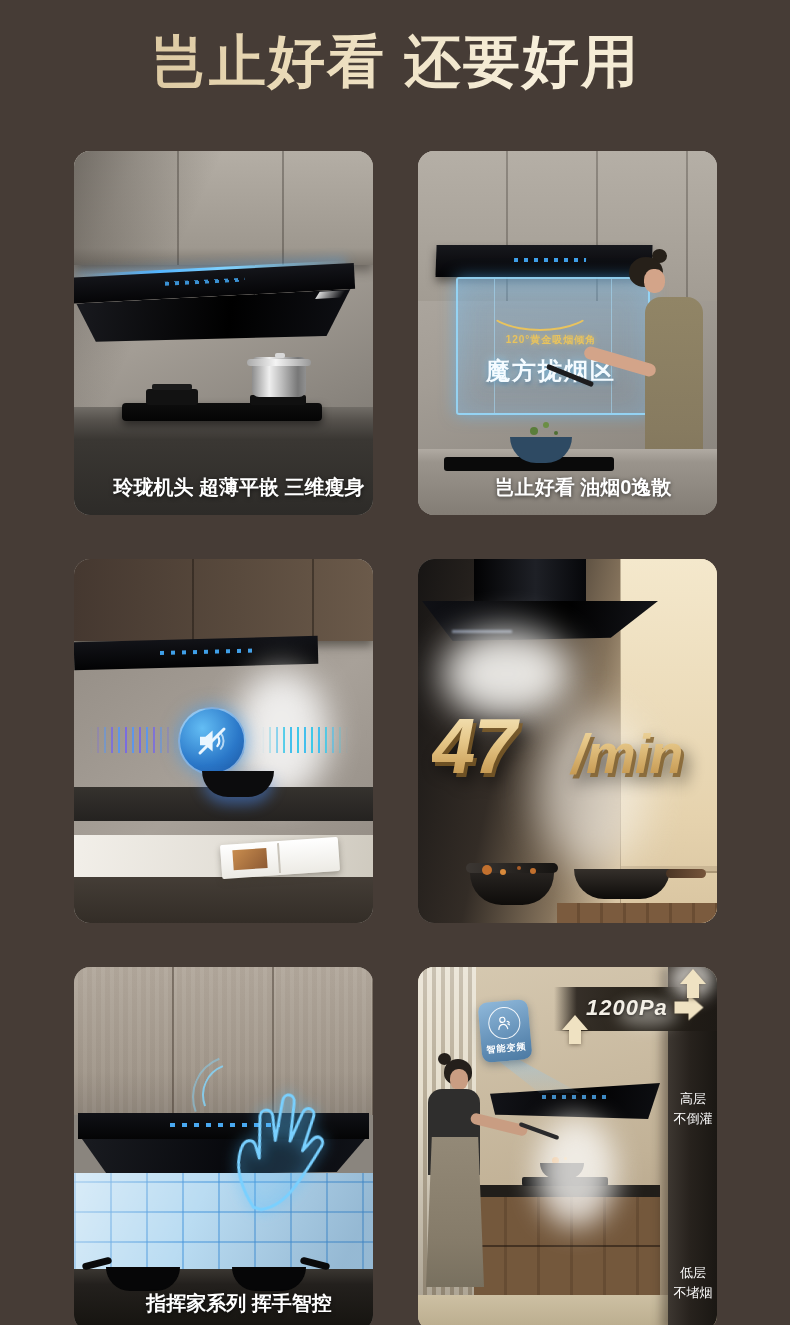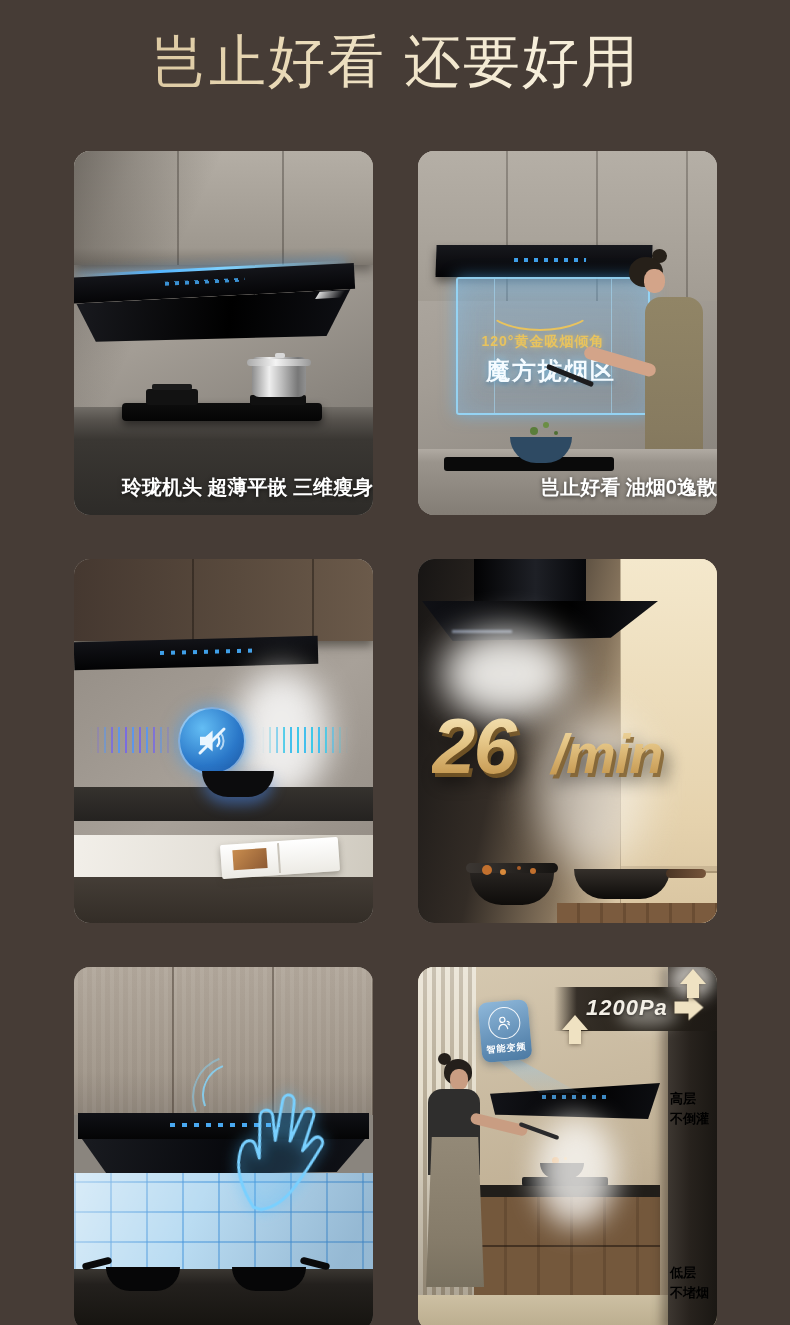--- a/index.html
+++ b/index.html
@@ -4,42 +4,42 @@
 <style>
   html,body{margin:0;padding:0;}
   body{
     width:790px;height:1325px;overflow:hidden;position:relative;
     background:#463c36;
     font-family:"Liberation Sans",sans-serif;
   }
   
   .page-title{
     position:absolute;top:24px;left:0;width:790px;margin:0;
-    text-align:center;font-size:57px;font-weight:400;letter-spacing:2px;
+    text-align:center;font-size:57px;font-weight:700;letter-spacing:2px;
     color:#ead9b0;
   }
   @supports (-webkit-background-clip: text){
     .page-title{
       background:linear-gradient(92deg,#cdb68a 0%,#e9d9b6 35%,#f7efdb 68%,#efe3c6 100%);
       -webkit-background-clip:text;background-clip:text;color:transparent;
     }
   }
   
   .grid{
     position:absolute;top:151px;left:74px;
     display:grid;grid-template-columns:299px 299px;gap:44px 45px;
   }
   .card{
     position:relative;width:299px;height:364px;margin:0;
     border-radius:16px;overflow:hidden;background:#8a857e;
   }
   .abs{position:absolute;}
   .caption{
     position:absolute;left:0;right:0;bottom:14px;z-index:40;
-    text-align:right;color:#ffffff;font-size:20px;font-weight:700;
+    text-align:center;color:#ffffff;font-size:20px;font-weight:700;
     text-shadow:0 1px 4px rgba(0,0,0,.65);
     white-space:nowrap;
     margin-left:31px;
   }
   
   .s1-wall{inset:0;background:linear-gradient(155deg,#b7b1a9 0%,#a39d95 45%,#8b867f 72%,#716d67 100%);}
   .s1-cab{left:0;top:0;right:0;height:114px;
     background:linear-gradient(180deg,#b4aea5,#9e988f 85%,#7d776f);
     box-shadow:0 6px 10px rgba(40,35,30,.45);}
   .s1-cab:before{content:"";position:absolute;inset:0;
@@ -79,22 +79,22 @@
   .s2-hood:before{content:"";position:absolute;left:78px;top:13px;width:72px;height:4px;
     background:repeating-linear-gradient(90deg,#3f9fe8 0 4px,transparent 4px 10px);}
   .s2-holo{left:38px;top:126px;width:190px;height:134px;
     background:linear-gradient(180deg,rgba(110,180,235,.38),rgba(80,140,205,.16));
     border:2px solid rgba(150,220,255,.85);border-radius:3px;
     box-shadow:0 0 16px rgba(90,185,255,.55), inset 0 0 28px rgba(140,210,255,.3);}
   .s2-holo:before{content:"";position:absolute;left:36px;top:0;bottom:0;width:1px;background:rgba(170,225,255,.5);}
   .s2-holo:after{content:"";position:absolute;right:36px;top:0;bottom:0;width:1px;background:rgba(170,225,255,.5);}
   .s2-arc{left:68px;top:132px;width:104px;height:44px;border-radius:50%;
     border:2px solid transparent;border-bottom-color:#e8c35e;}
-  .s2-angle{left:30px;top:182px;width:190px;text-align:center;
-    color:#e8c35e;font-size:14px;font-weight:700;letter-spacing:1px;
+  .s2-angle{left:38px;top:182px;width:190px;text-align:center;
+    color:#e8c35e;font-size:10px;font-weight:700;letter-spacing:1px;
     text-shadow:0 0 6px rgba(232,195,94,.6);}
   .s2-zone{left:38px;top:204px;width:190px;text-align:center;
     color:#f4fbff;font-size:24px;font-weight:700;letter-spacing:2px;
     text-shadow:0 0 10px rgba(150,220,255,.8),0 2px 4px rgba(20,60,100,.5);}
   .s2-hair{right:54px;top:106px;width:34px;height:30px;border-radius:50% 50% 45% 45%;background:#262019;}
   .s2-bun{right:50px;top:98px;width:15px;height:14px;border-radius:50%;background:#262019;}
   .s2-face{right:52px;top:118px;width:21px;height:24px;border-radius:45%;background:#d3a489;}
   .s2-body{right:14px;top:146px;width:58px;height:218px;border-radius:16px 16px 0 0;
     background:linear-gradient(180deg,#918566 0%,#877b60 60%,#7d7158 100%);}
   .s2-arm{right:60px;top:204px;width:74px;height:13px;border-radius:7px;
@@ -168,21 +168,21 @@
     background:rgba(200,220,255,.5);filter:blur(1px);}
   .s4-steam1{left:24px;top:70px;width:130px;height:90px;border-radius:50%;
     background:rgba(250,248,245,.9);filter:blur(18px);}
   .s4-steam2{left:120px;top:150px;width:110px;height:160px;border-radius:50%;
     background:rgba(248,246,242,.55);filter:blur(20px);}
   .s4-flow{left:14px;top:142px;z-index:5;font-style:italic;font-weight:900;
     color:#e2c281;filter:drop-shadow(3px 4px 0 rgba(130,95,40,.8)) drop-shadow(5px 7px 8px rgba(0,0,0,.45));
     white-space:nowrap;}
   .s4-flow .v{font-size:78px;letter-spacing:-2px;}
   .s4-flow .sup{font-size:30px;vertical-align:top;position:relative;top:-2px;}
-  .s4-flow .rest{font-size:56px;letter-spacing:-1px;}
+  .s4-flow .rest{font-size:56px;letter-spacing:-1px;margin-left:20px;}
   @supports (-webkit-background-clip: text){
     .s4-flow{background:linear-gradient(180deg,#f6e7bd 8%,#e5c687 45%,#c89c55 80%,#b4883f 100%);
       -webkit-background-clip:text;background-clip:text;color:transparent;}
   }
   .s4-pot{left:52px;bottom:18px;width:84px;height:38px;border-radius:8px 8px 40px 40px;
     background:linear-gradient(180deg,#2b2724,#0e0c0a);}
   .s4-pot:before{content:"";position:absolute;left:-4px;top:-4px;width:92px;height:10px;border-radius:5px;
     background:linear-gradient(90deg,#3c3733,#151311);}
   .s4-food{left:64px;bottom:48px;width:10px;height:10px;border-radius:50%;background:#c2702e;
     box-shadow:16px 2px 0 -2px #d8893b,32px -2px 0 -3px #a85c28,46px 1px 0 -2px #c2702e;}
@@ -267,22 +267,22 @@
   .arrow{z-index:6;filter:drop-shadow(0 1px 2px rgba(60,45,25,.5));}
   .arrow .head{width:0;height:0;border-left:13px solid transparent;border-right:13px solid transparent;
     border-bottom:15px solid #efe2c2;margin:0 auto;}
   .arrow .stem{width:12px;height:14px;background:#efe2c2;margin:0 auto;}
   .a-up1{left:144px;top:48px;}
   .a-right{left:258px;top:26px;transform:rotate(90deg);}
   .a-up2{left:262px;top:2px;}
   .s6-smoke{border-radius:50%;background:rgba(246,243,238,.7);filter:blur(8px);}
   .k1{left:252px;top:-8px;width:44px;height:40px;}
   .k2{left:200px;top:34px;width:60px;height:26px;opacity:.6;}
-  .s6-lab{z-index:6;color:#000000;font-size:13px;font-weight:700;line-height:1.55;
-    white-space:pre-line;width:46px;}
+  .s6-lab{z-index:6;color:#ffffff;font-size:13px;font-weight:400;line-height:1.55;
+    text-align:center;white-space:pre-line;width:46px;}
   .lab-top{left:252px;top:122px;}
   .lab-bot{left:252px;top:296px;}
   .s6-beam{left:78px;top:92px;width:84px;height:34px;z-index:4;
     clip-path:polygon(0 0,26% 0,100% 100%,52% 100%);
     background:linear-gradient(180deg,rgba(140,200,245,.4),rgba(140,200,245,.08));}
   .s6-badge{left:62px;top:34px;width:50px;height:60px;z-index:5;border-radius:9px;
     transform:rotate(-5deg);
     background:linear-gradient(165deg,#8fb8da 0%,#5d8ab2 70%,#4c7aa3 100%);
     box-shadow:0 3px 8px rgba(40,60,80,.4);
     display:flex;flex-direction:column;align-items:center;justify-content:center;gap:3px;}
@@ -360,21 +360,21 @@
     <div class="abs s3-mag"></div>
   </figure>
 
   <figure class="card">
     <div class="abs s4-wall"></div>
     <div class="abs s4-panel"></div>
     <div class="abs s4-skirt"></div>
     <div class="abs s4-chimney"></div>
     <div class="abs s4-canopy"></div>
     <div class="abs s4-steam1"></div>
-    <div class="abs s4-flow"><span class="v">26</span><span class="sup">m³</span><span class="rest">/min</span></div>
+    <div class="abs s4-flow"><span class="v">47</span><span class="sup">m³</span><span class="rest">/min</span></div>
     <div class="abs s4-steam2"></div>
     <div class="abs s4-pot"></div>
     <div class="abs s4-food"></div>
     <div class="abs s4-wok"></div>
     <div class="abs s4-wood"></div>
   </figure>
 
   <figure class="card">
     <div class="abs s5-wood"></div>
     <div class="abs s5-bar"></div>
@@ -383,20 +383,21 @@
     <div class="abs s5-counter"></div>
     <div class="abs s5-wok a"></div>
     <div class="abs s5-wok b"></div>
     <div class="abs s5-arc2"></div>
     <div class="abs s5-arc1"></div>
     <div class="abs s5-hand">
       <svg viewBox="0 0 60 80" fill="rgba(110,200,255,0.12)" stroke="#79d0ff" stroke-width="1.6" stroke-linejoin="round" stroke-linecap="round">
         <path d="M24 76 C15 66 10 55 12 45 C13 40 17.5 39 19.5 43 L22.5 49 L19 27 C18.2 22 24.3 20.8 25.8 25.3 L29.4 38 L29.6 16 C29.7 11 35.7 11 36 16 L37.4 37 L41.5 20.5 C42.7 16 48.4 17.3 47.7 21.8 L45 41 L49.4 34 C51.9 30.3 56.3 32.8 54.8 36.8 C51.3 46 48.3 53 44.3 61 C40.3 69 34.3 74.5 28.3 76.5 Z"></path>
       </svg>
     </div>
+    <figcaption class="caption">指挥家系列 挥手智控</figcaption>
   </figure>
 
   <figure class="card">
     <div class="abs s6-wall"></div>
     <div class="abs s6-slats"></div>
     <div class="abs s6-beam"></div>
     <div class="abs s6-hood"></div>
     <div class="abs s6-counter"></div>
     <div class="abs s6-cabs"></div>
     <div class="abs s6-floor"></div>

